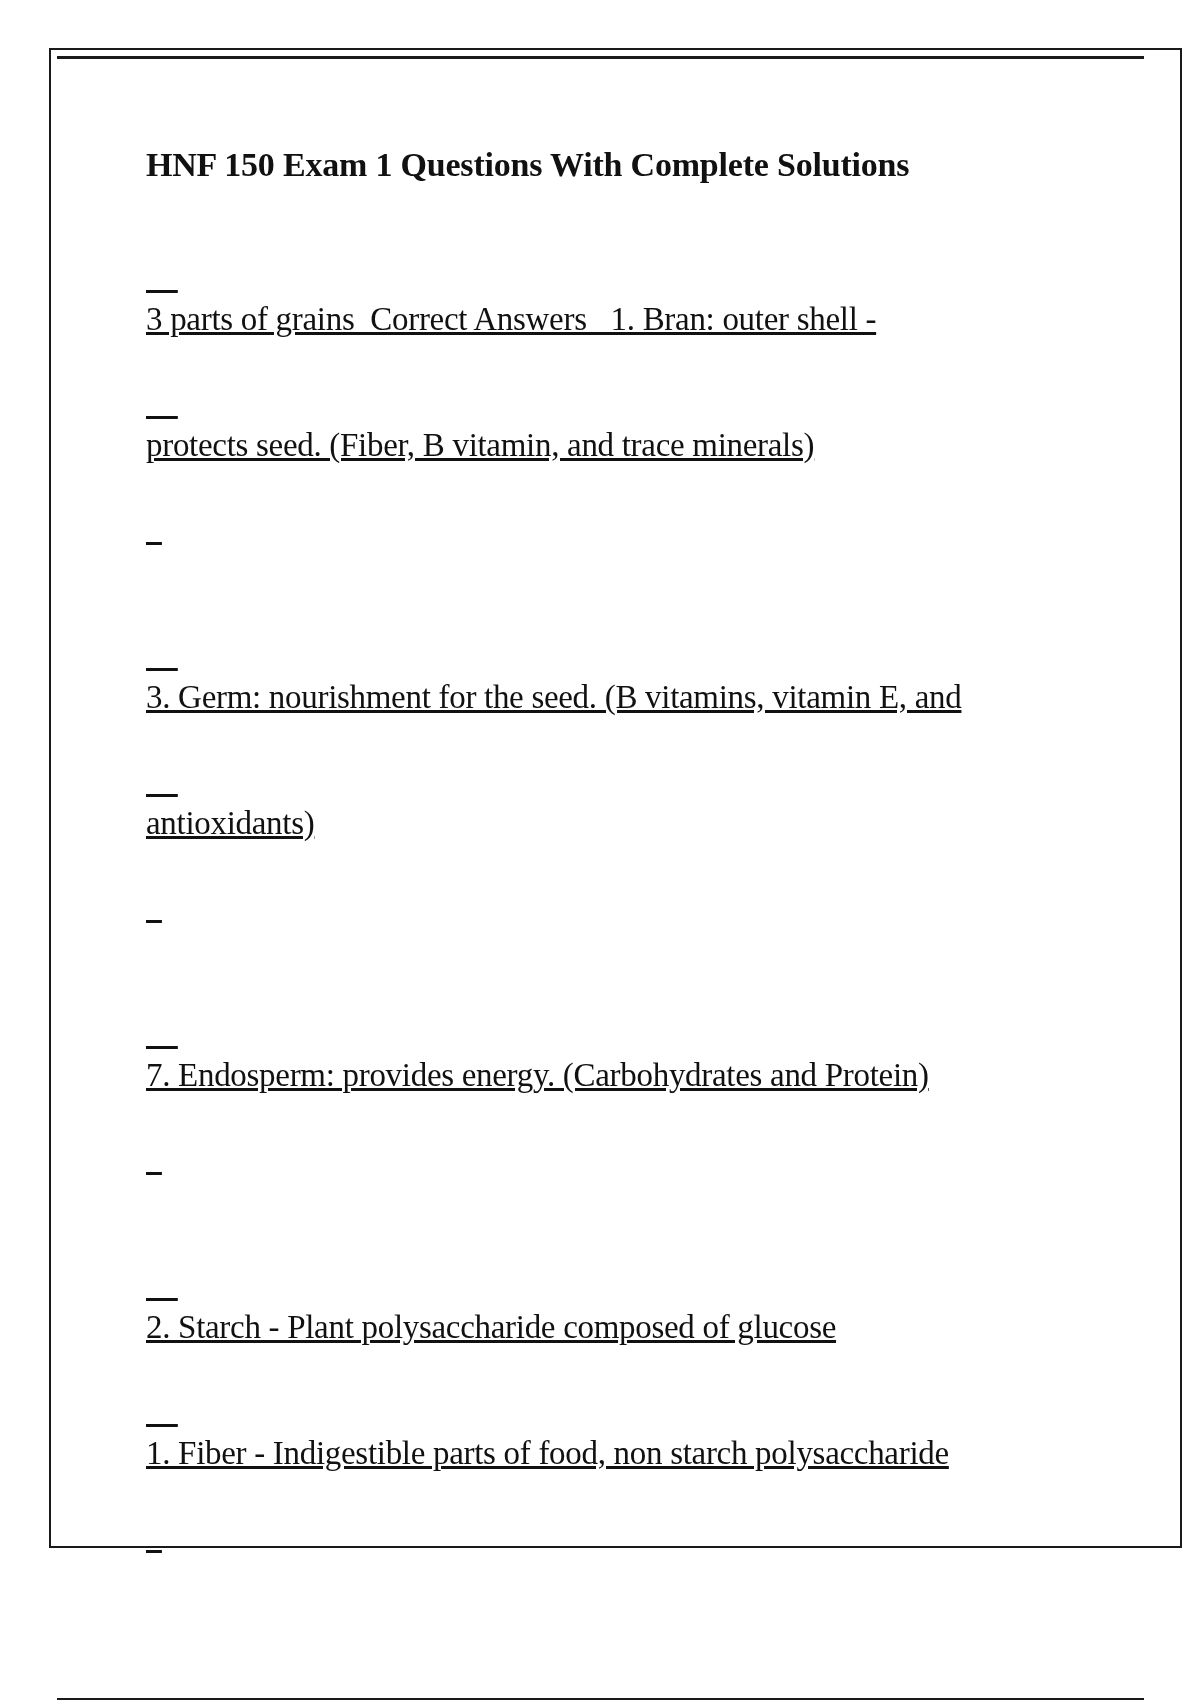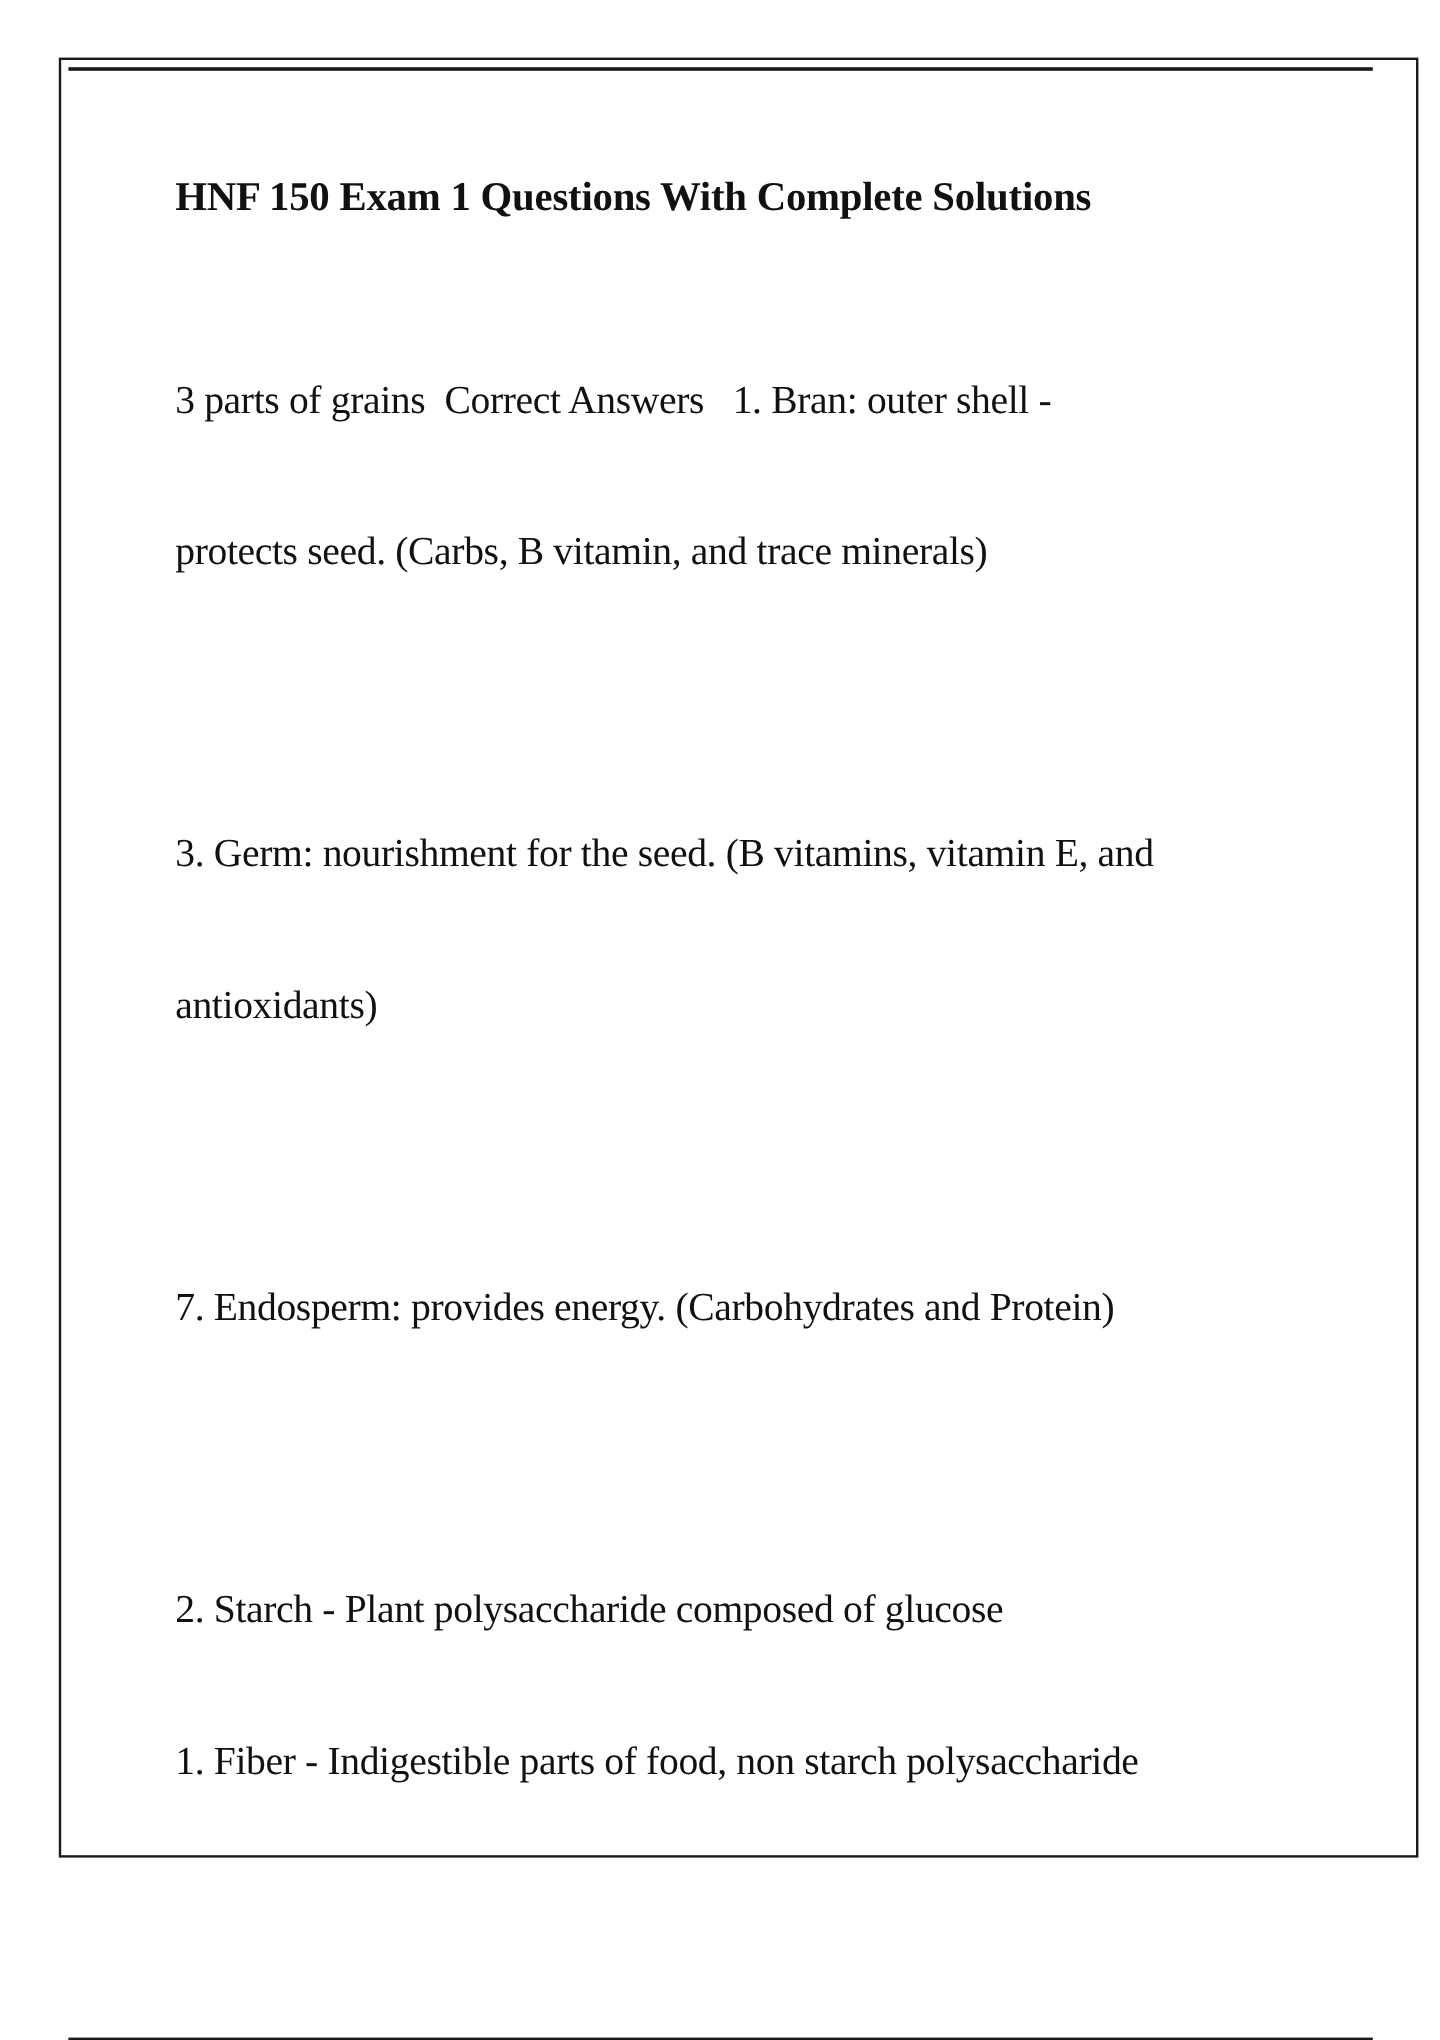--- a/index.html
+++ b/index.html
@@ -43,46 +43,47 @@
     .content {
       position: absolute;
       left: 146px;
       top: 145px;
       width: 960px;
     }
     .doc-title {
       font-weight: bold;
       font-size: 34px;
       line-height: 40px;
-      margin: 0 0 44px 0;
+      margin: 0 0 29px 0;
       letter-spacing: -0.2px;
     }
     .qa {
       font-size: 33px;
       line-height: 42px;
       margin: 0 0 42px 0;
       white-space: pre-wrap;
       letter-spacing: -0.3px;
+      text-decoration: underline;
     }
     .qa .line {
       display: block;
     }
   </style>
 </head>
 <body>
 
 <div class="top-rule"></div>
 <div class="page-frame"></div>
 
 <div class="content">
   <h1 class="doc-title">HNF 150 Exam 1 Questions With Complete Solutions</h1>
 
   <p class="qa">
     <span class="line">3 parts of grains  Correct Answers   1. Bran: outer shell -</span>
-    <span class="line">protects seed. (Carbs, B vitamin, and trace minerals)</span>
+    <span class="line">protects seed. (Fiber, B vitamin, and trace minerals)</span>
   </p>
 
   <p class="qa">
     <span class="line">3. Germ: nourishment for the seed. (B vitamins, vitamin E, and</span>
     <span class="line">antioxidants)</span>
   </p>
 
   <p class="qa">
     <span class="line">7. Endosperm: provides energy. (Carbohydrates and Protein)</span>
   </p>

